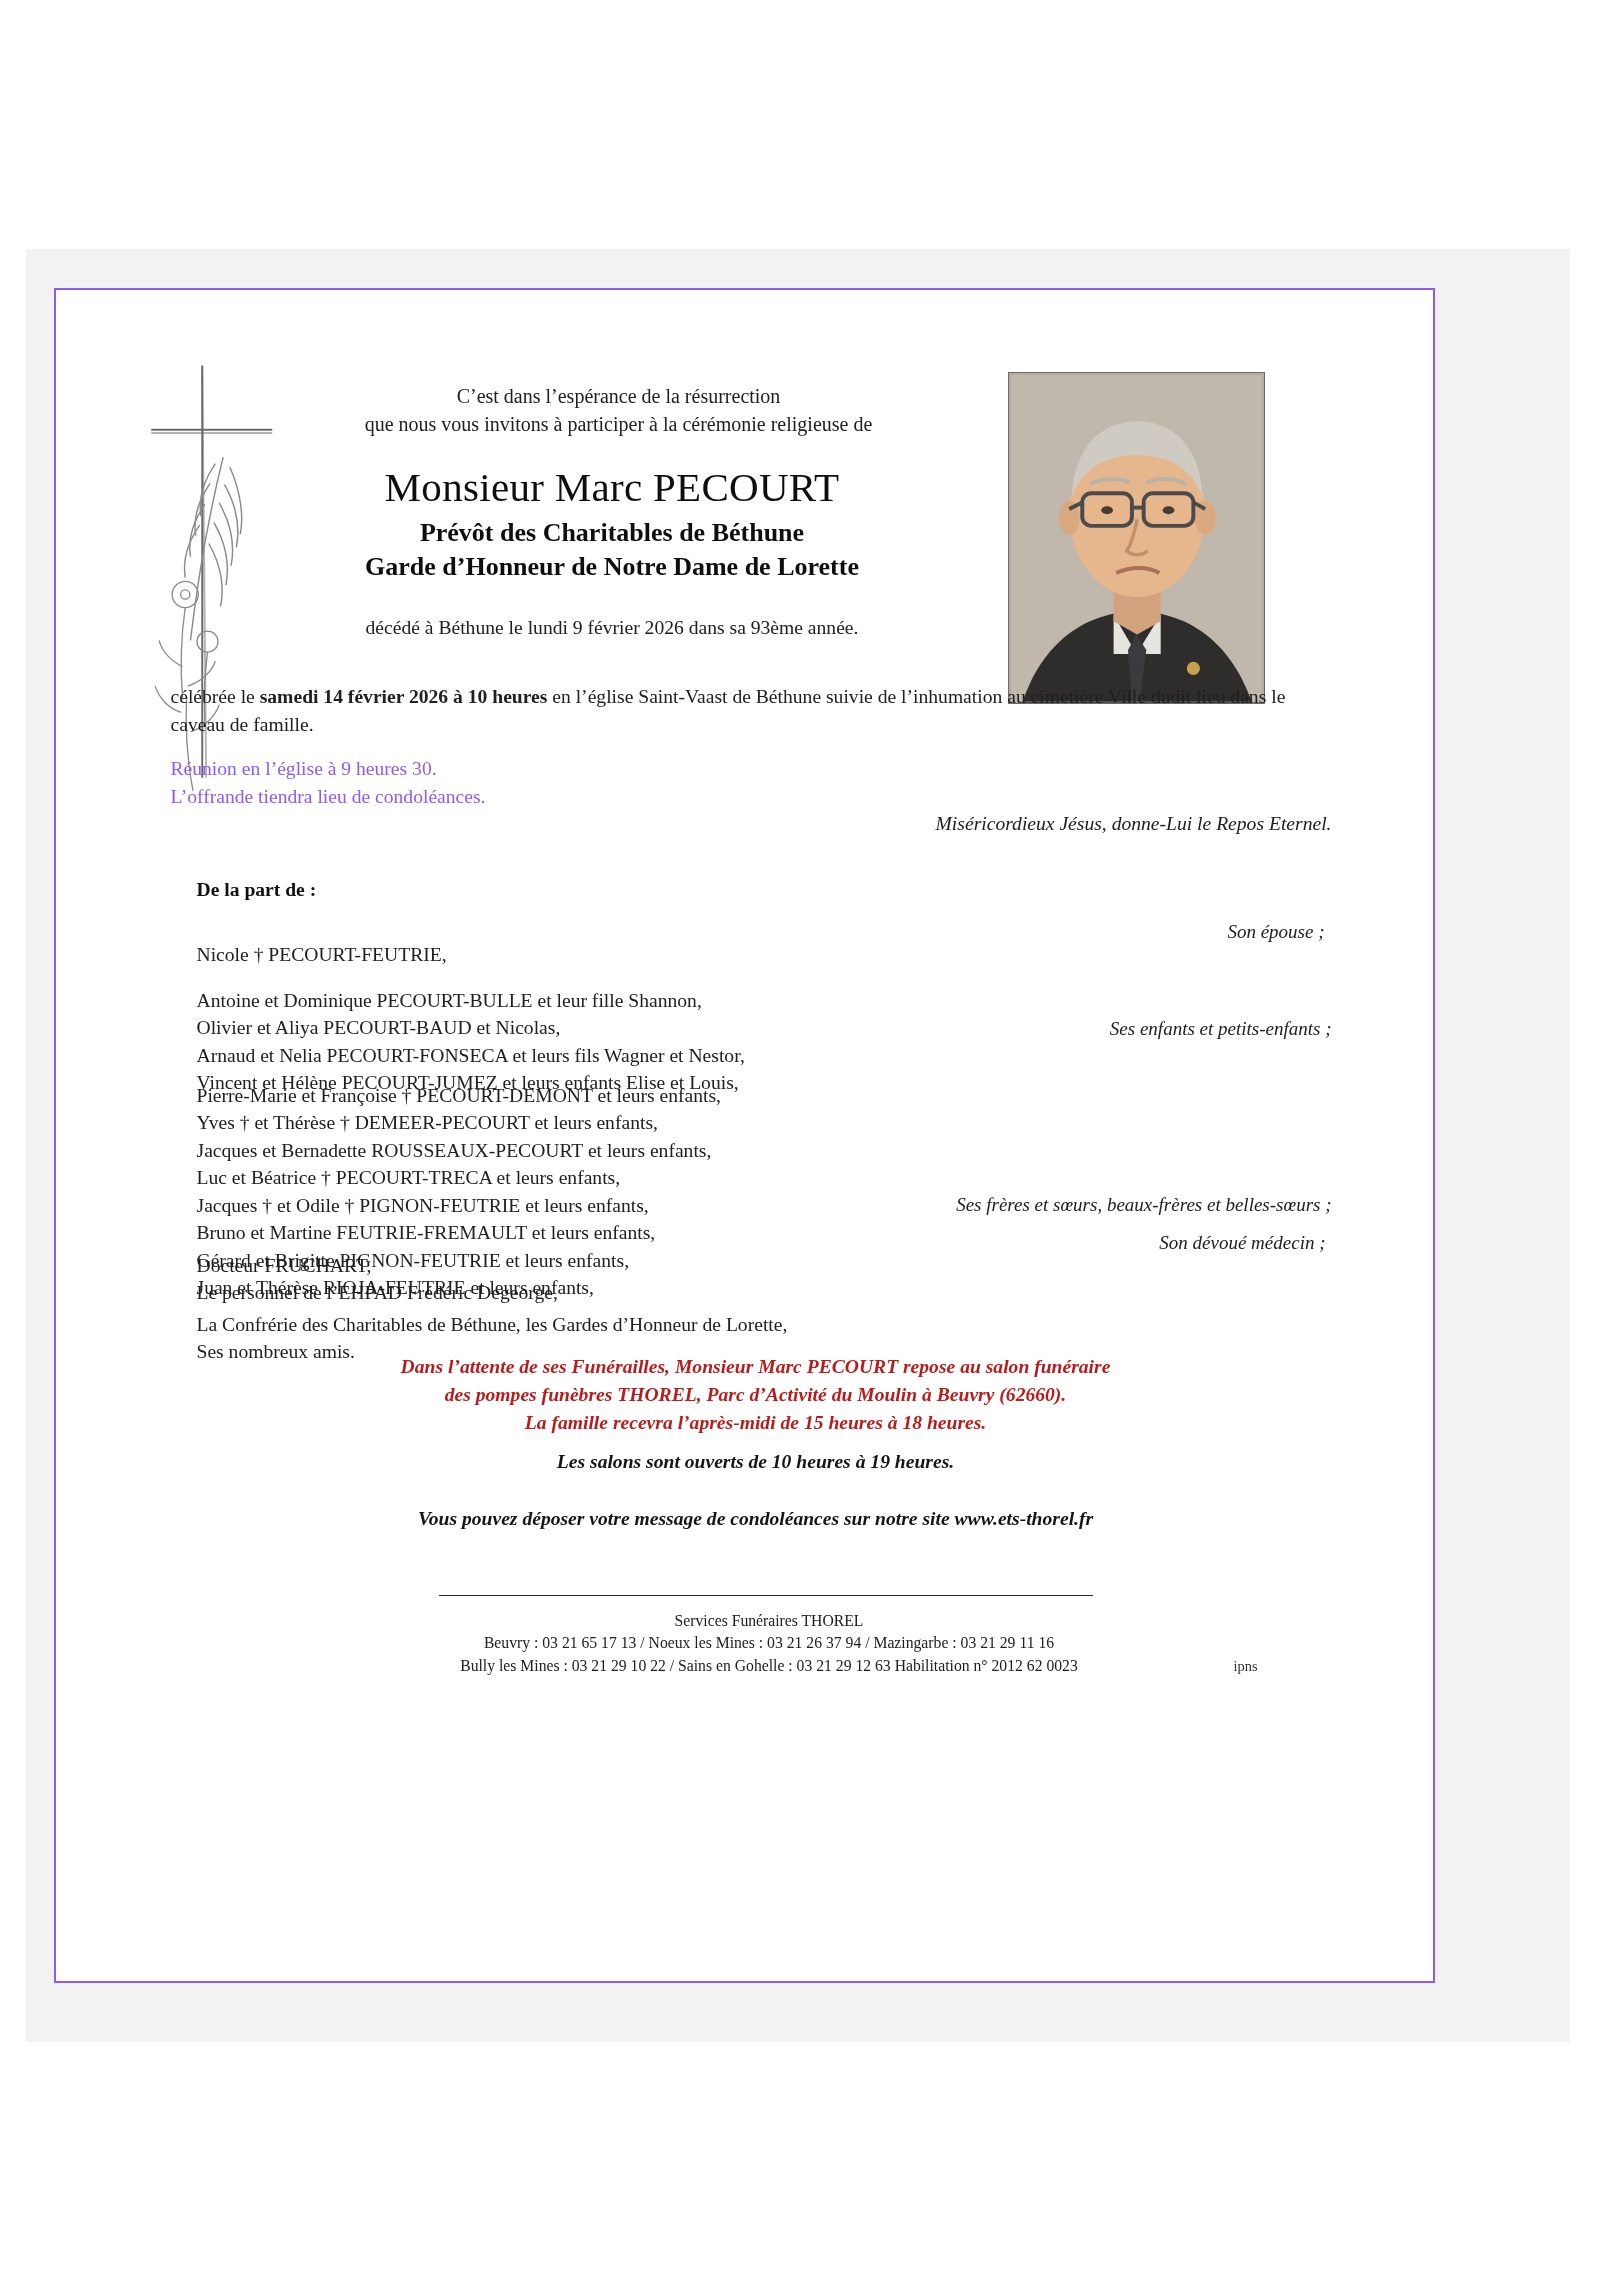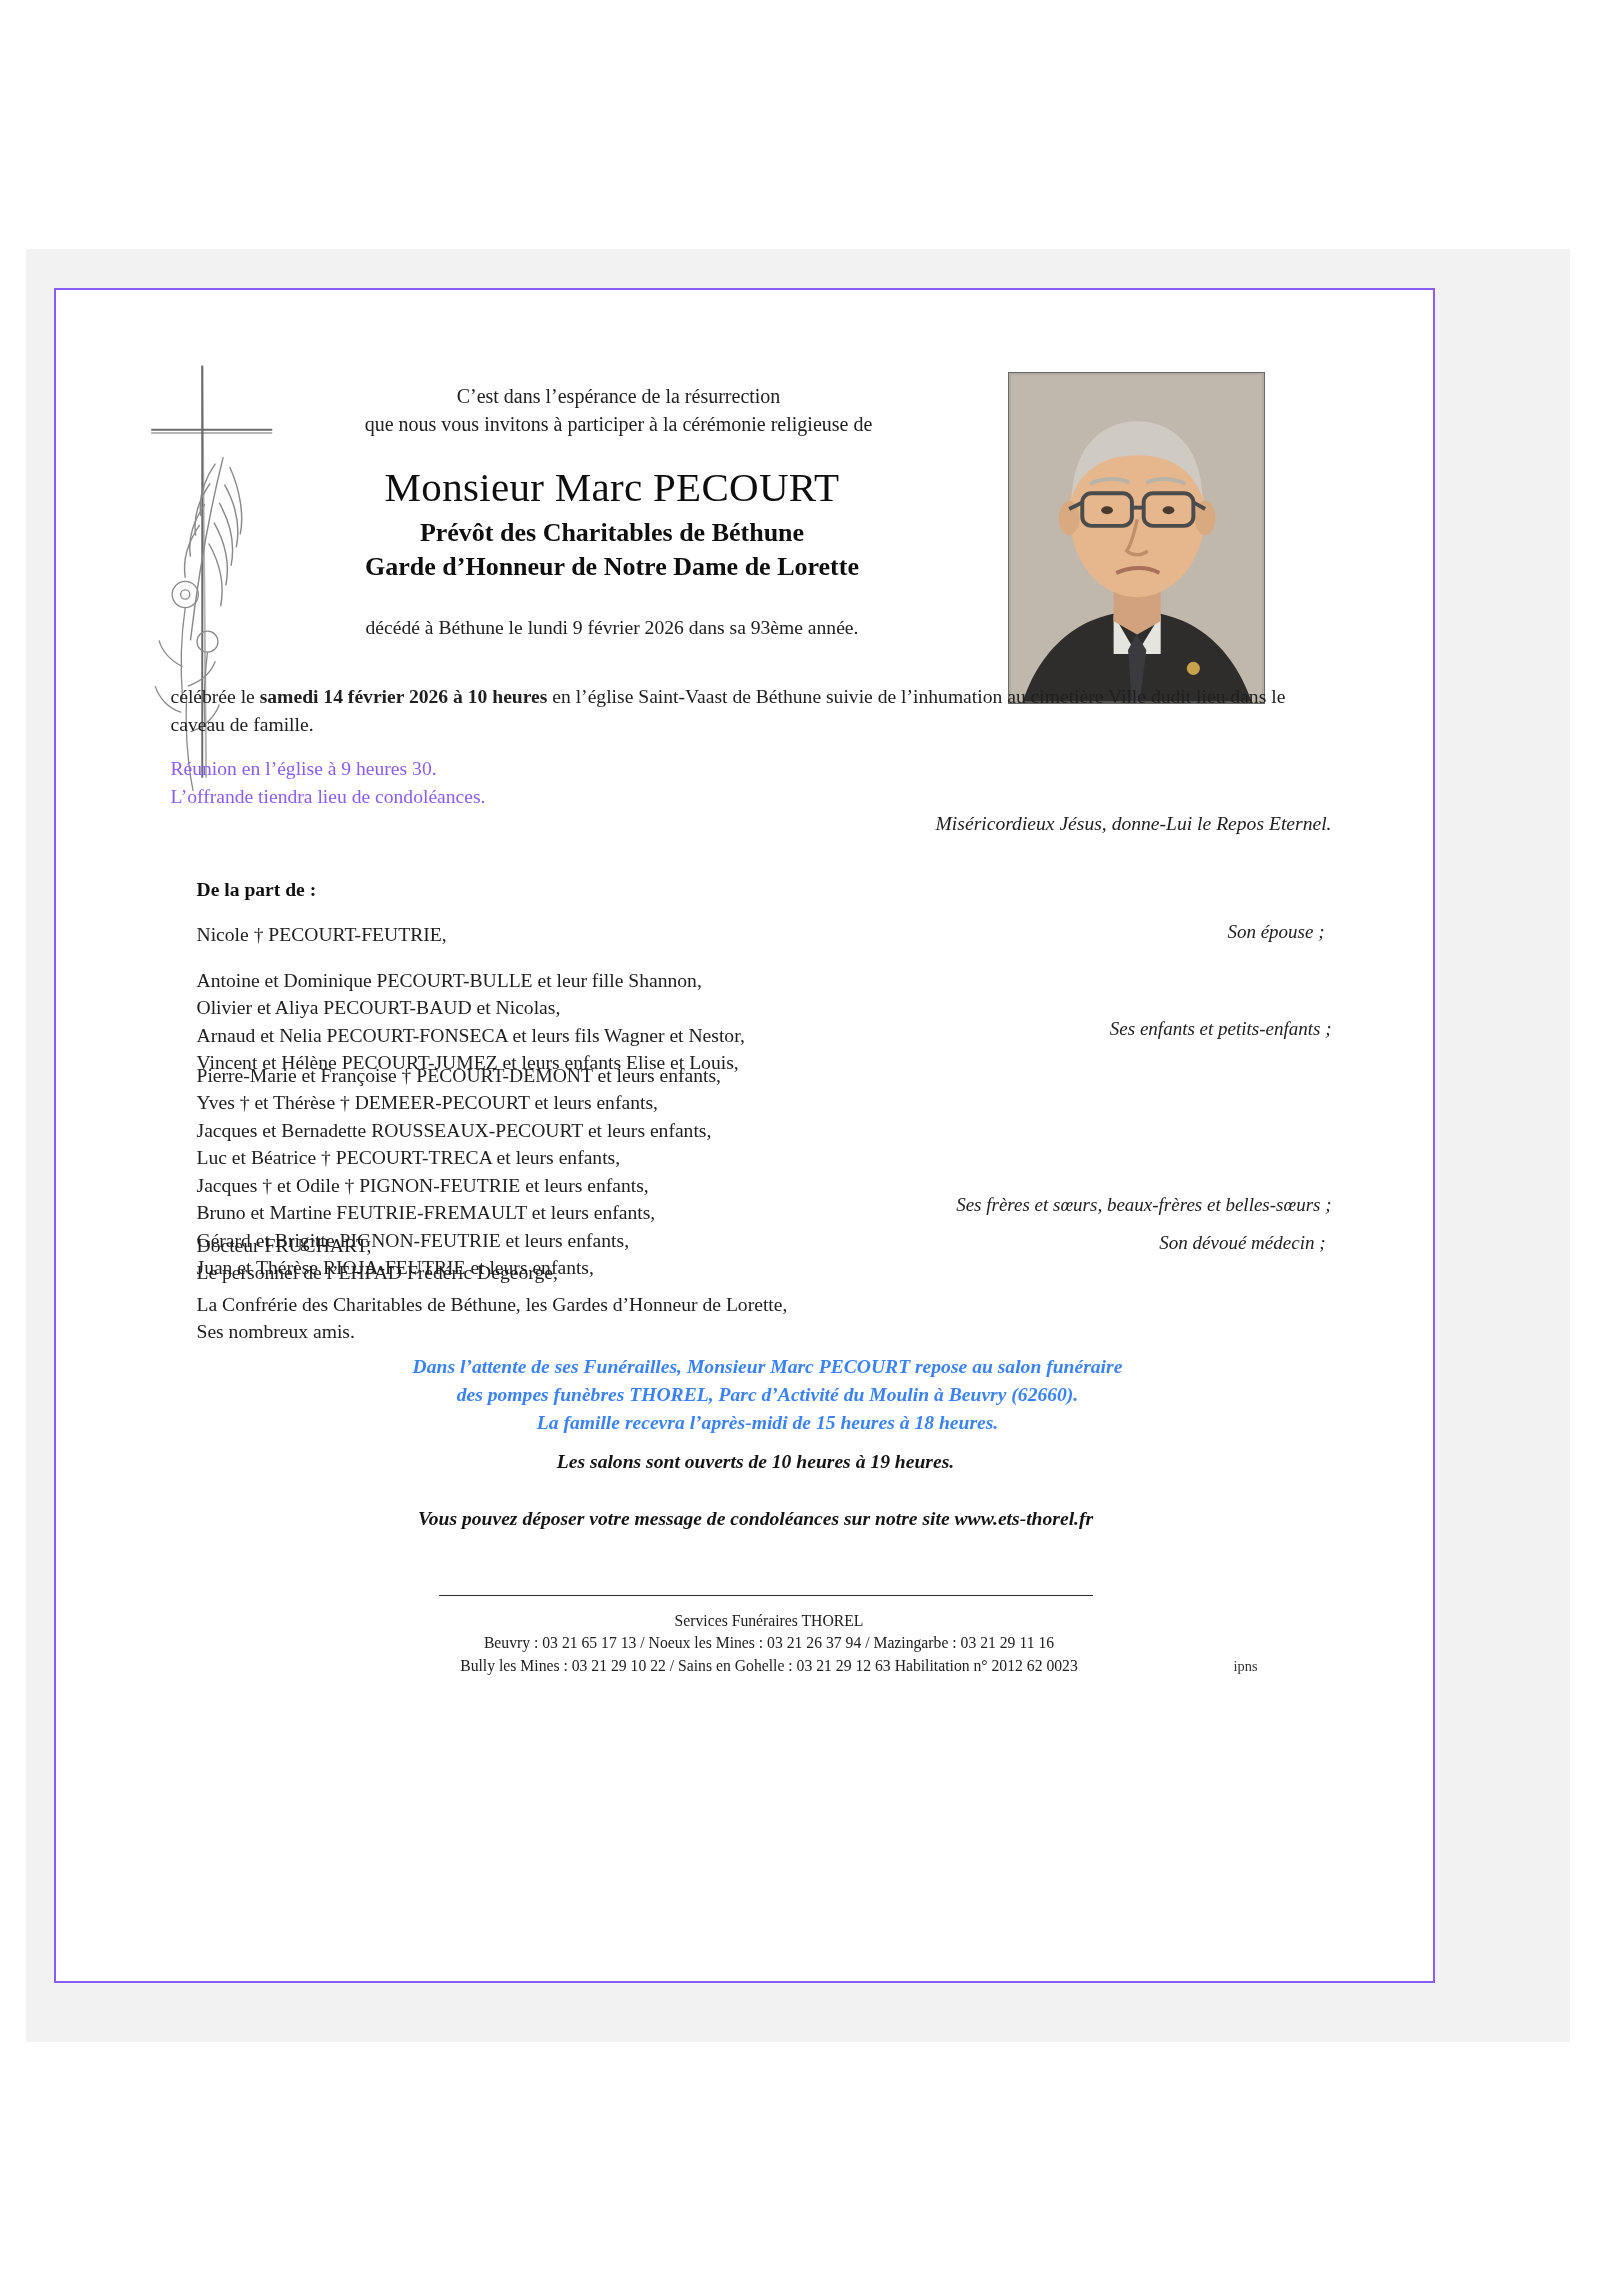--- a/index.html
+++ b/index.html
@@ -147,21 +147,21 @@
   .fromlabel {
     position: absolute;
     left: 141px;
     top: 589px;
     font-size: 19.6px;
     font-weight: bold;
     color: #101010;
   }
 
   
-  .group { position: absolute; font-size: 19.6px; line-height: 1.40; color: #202020; }
+  .group { position: absolute; font-size: 19.6px; line-height: 1.40; color: #202020; margin-top: 20px; }
   .group .names { display: block; }
   .relation {
     position: absolute;
     font-size: 19px;
     font-style: italic;
     color: #202020;
     white-space: nowrap;
   }
 
   .g-spouse { left: 141px; top: 631px; }
@@ -173,29 +173,29 @@
   .g-siblings { left: 141px; top: 772px; }
   .r-siblings { left: 687px; top: 904px; width: 589px; text-align: right; }
 
   .g-doctor { left: 141px; top: 942px; }
   .r-doctor { left: 851px; top: 942px; width: 419px; text-align: right; }
 
   .g-friends { left: 141px; top: 1001px; }
 
   .funeral {
     position: absolute;
-    left: 182px;
+    left: 170px;
     top: 1063px;
     width: 1060px;
     text-align: center;
     font-size: 19.6px;
     font-style: italic;
     font-weight: bold;
     line-height: 1.42;
-    color: #3b82f6;
+    color: #b91c1c;
   }
 
   .salons {
     position: absolute;
     left: 170px;
     top: 1161px;
     width: 1060px;
     text-align: center;
     font-size: 19.6px;
     font-style: italic;

